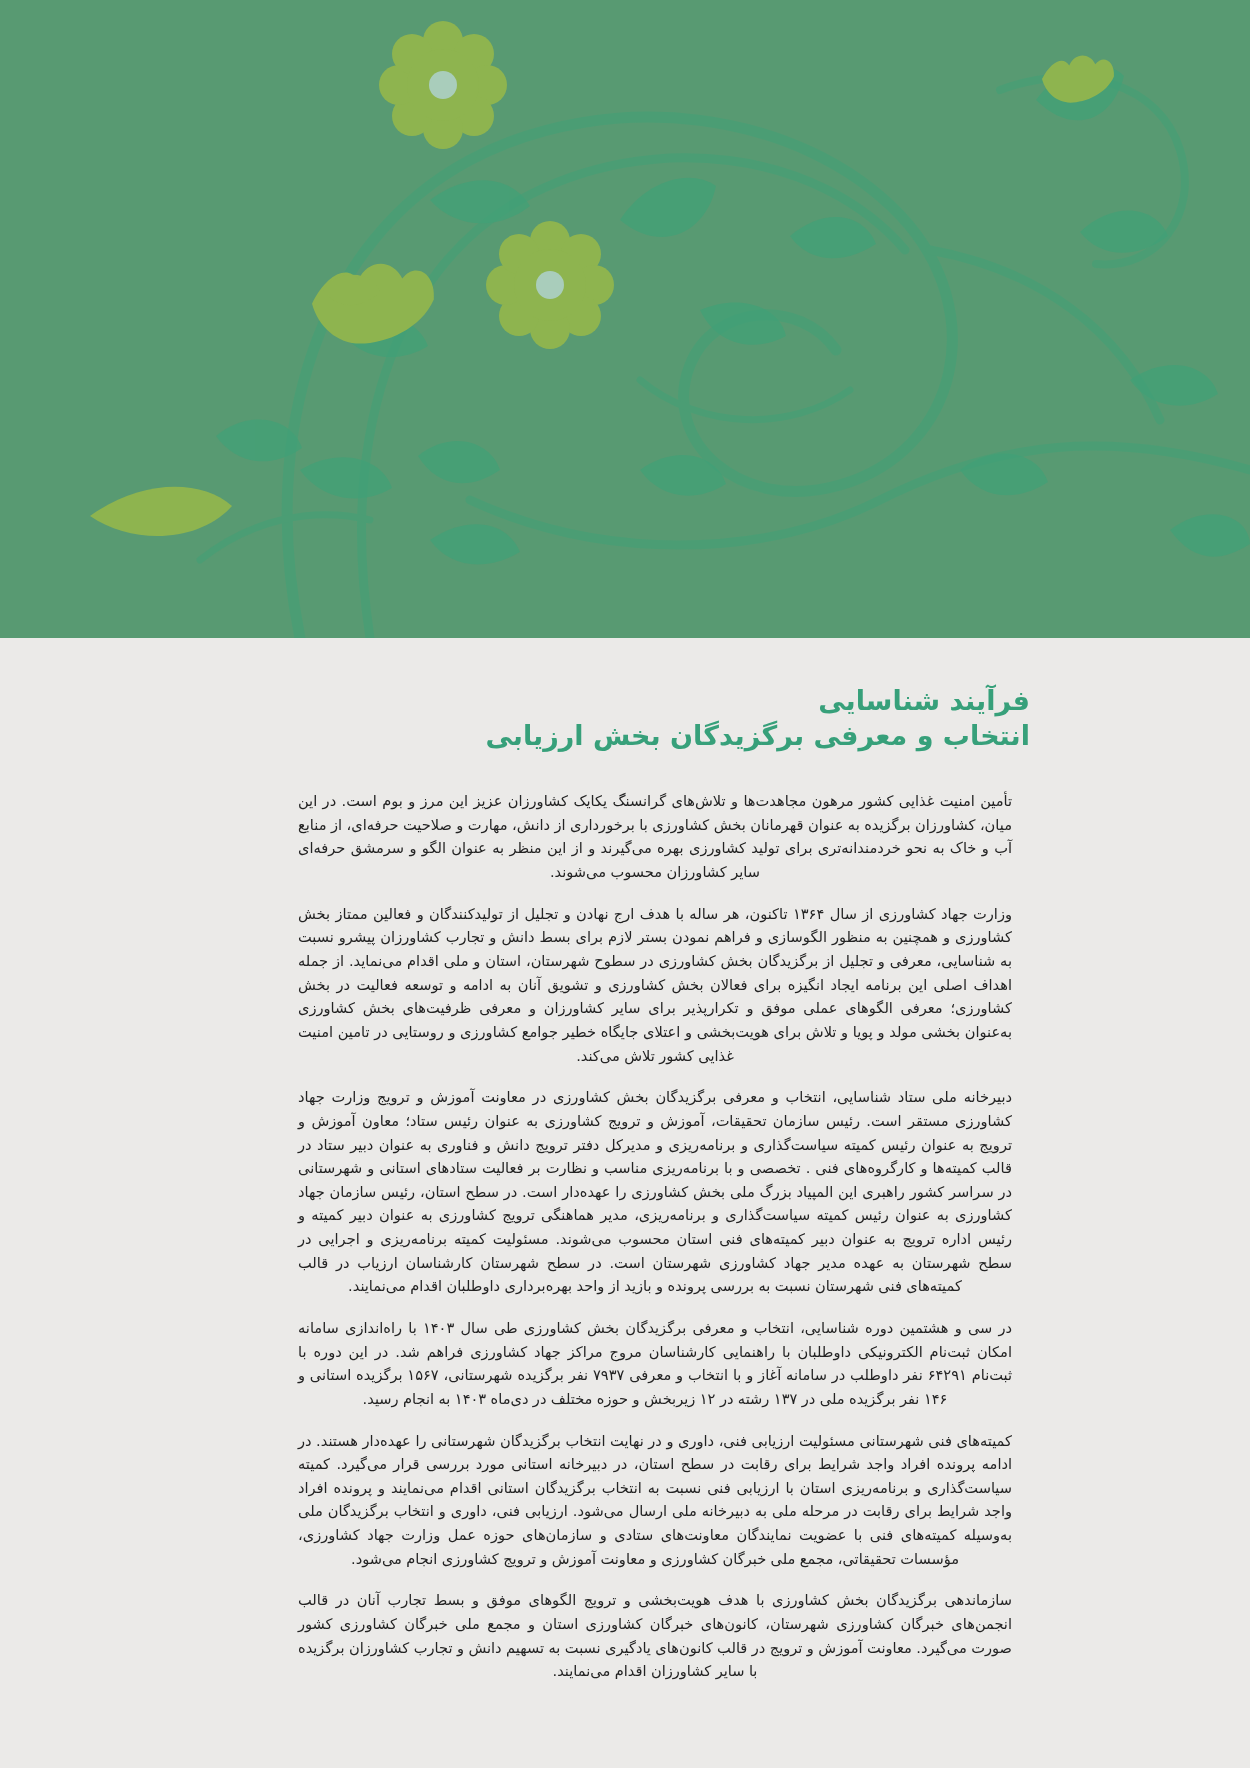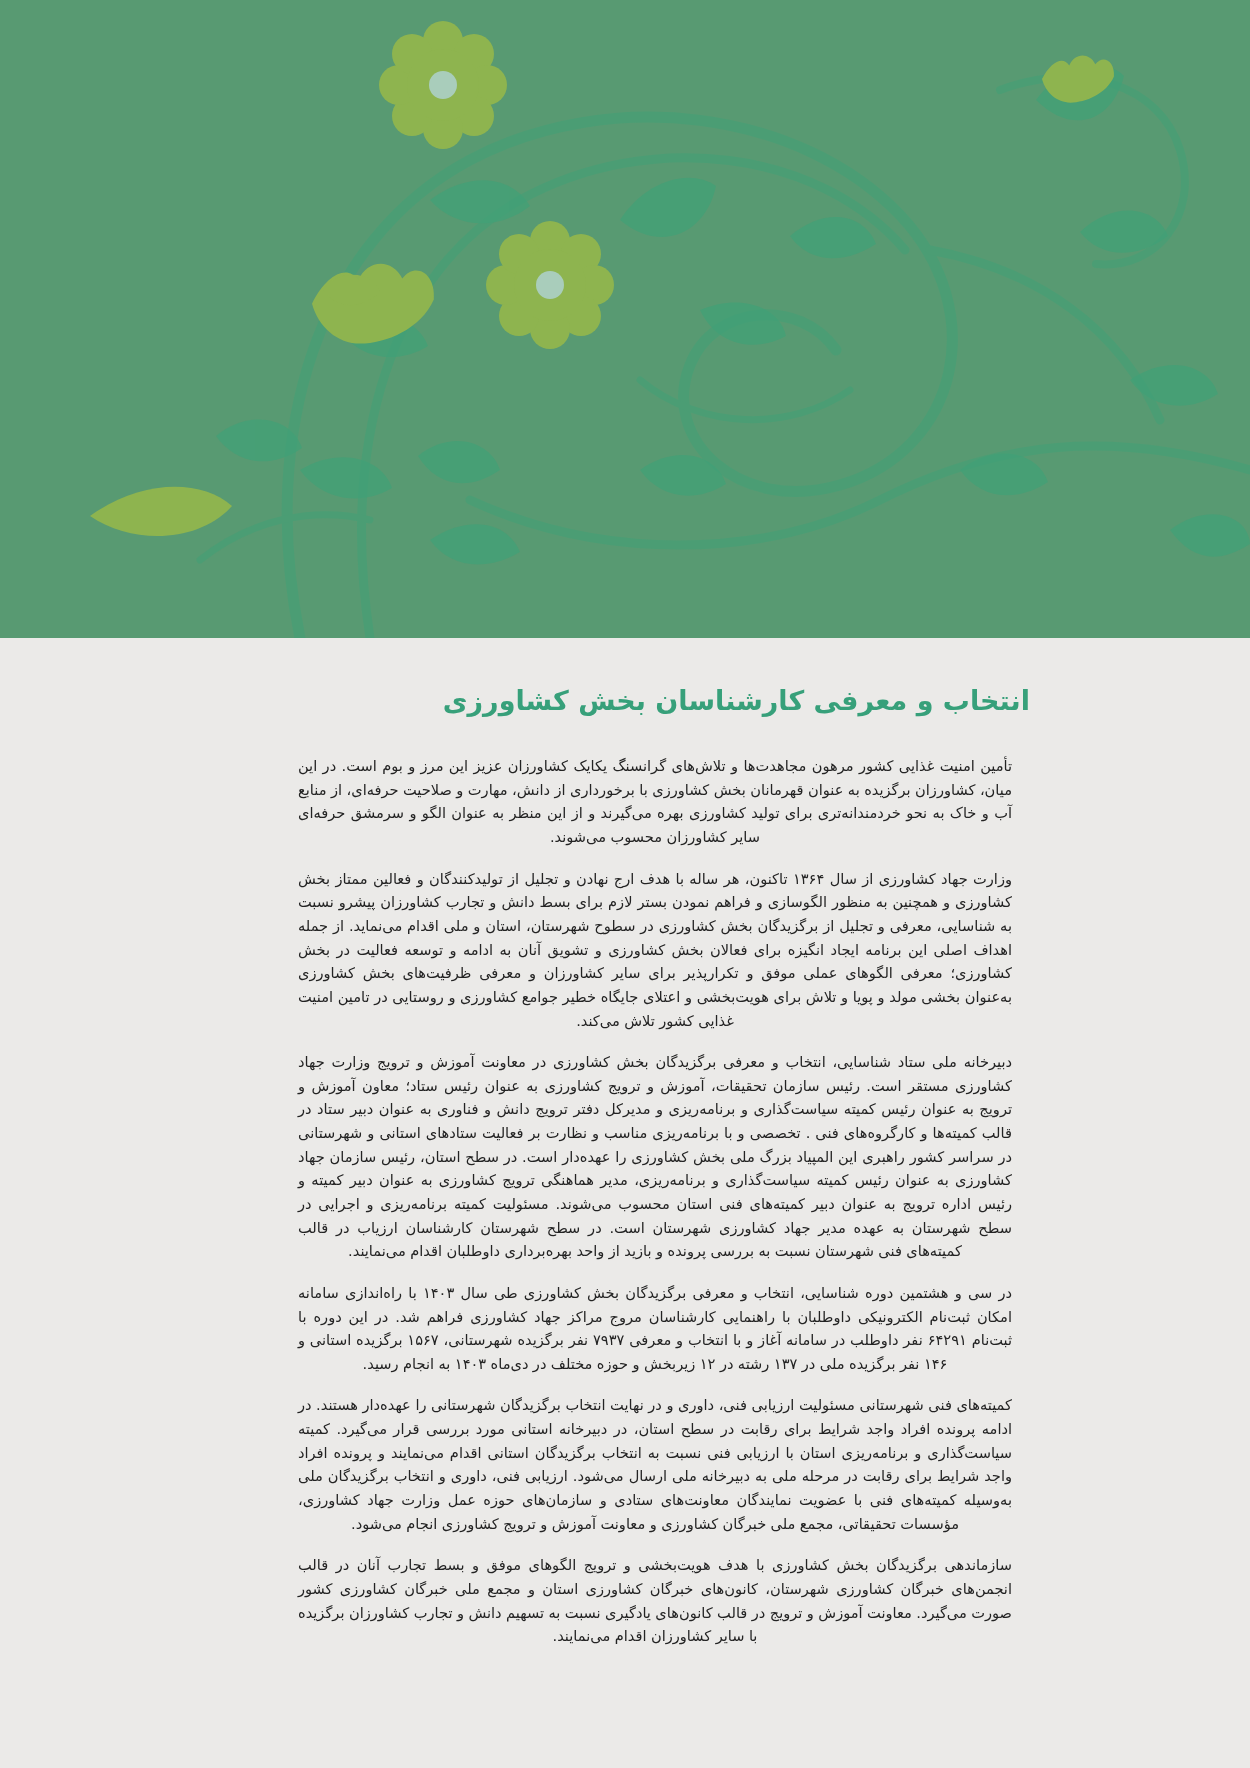--- a/index.html
+++ b/index.html
@@ -175,21 +175,22 @@
 
     <g class="leaf-light" opacity="0.95">
       <path d="M 322 288 C 344 268 372 272 380 292 C 358 312 334 308 322 288 Z"></path>
     </g>
   </svg>
 </div>
 
 <main id="content-column">
 
   <h1 id="page-title">
-    <span class="title-line-2">انتخاب و معرفی کارشناسان بخش کشاورزی</span>
+    <span class="title-line-1">فرآیند شناسایی</span>
+    <span class="title-line-2">انتخاب و معرفی برگزیدگان بخش ارزیابی</span>
   </h1>
 
   <div id="body-copy">
     <p class="body-paragraph">تأمین امنیت غذایی کشور مرهون مجاهدت‌ها و تلاش‌های گرانسنگ یکایک کشاورزان عزیز این مرز و بوم است. در این میان، کشاورزان برگزیده به عنوان قهرمانان بخش کشاورزی با برخورداری از دانش، مهارت و صلاحیت حرفه‌ای، از منابع آب و خاک به نحو خردمندانه‌تری برای تولید کشاورزی بهره می‌گیرند و از این منظر به عنوان الگو و سرمشق حرفه‌ای سایر کشاورزان محسوب می‌شوند.</p>
     <p class="body-paragraph">وزارت جهاد کشاورزی از سال ۱۳۶۴ تاکنون، هر ساله با هدف ارج نهادن و تجلیل از تولیدکنندگان و فعالین ممتاز بخش کشاورزی و همچنین به منظور الگوسازی و فراهم نمودن بستر لازم برای بسط دانش و تجارب کشاورزان پیشرو نسبت به شناسایی، معرفی و تجلیل از برگزیدگان بخش کشاورزی در سطوح شهرستان، استان و ملی اقدام می‌نماید. از جمله اهداف اصلی این برنامه ایجاد انگیزه برای فعالان بخش کشاورزی و تشویق آنان به ادامه و توسعه فعالیت در بخش کشاورزی؛ معرفی الگوهای عملی موفق و تکرارپذیر برای سایر کشاورزان و معرفی ظرفیت‌های بخش کشاورزی به‌عنوان بخشی مولد و پویا و تلاش برای هویت‌بخشی و اعتلای جایگاه خطیر جوامع کشاورزی و روستایی در تامین امنیت غذایی کشور تلاش می‌کند.</p>
     <p class="body-paragraph">دبیرخانه ملی ستاد شناسایی، انتخاب و معرفی برگزیدگان بخش کشاورزی در معاونت آموزش و ترویج وزارت جهاد کشاورزی مستقر است. رئیس سازمان تحقیقات، آموزش و ترویج کشاورزی به عنوان رئیس ستاد؛ معاون آموزش و ترویج به عنوان رئیس کمیته سیاست‌گذاری و برنامه‌ریزی و مدیرکل دفتر ترویج دانش و فناوری به عنوان دبیر ستاد در قالب کمیته‌ها و کارگروه‌های فنی . تخصصی و با برنامه‌ریزی مناسب و نظارت بر فعالیت ستادهای استانی و شهرستانی در سراسر کشور راهبری این المپیاد بزرگ ملی بخش کشاورزی را عهده‌دار است. در سطح استان، رئیس سازمان جهاد کشاورزی به عنوان رئیس کمیته سیاست‌گذاری و برنامه‌ریزی، مدیر هماهنگی ترویج کشاورزی به عنوان دبیر کمیته و رئیس اداره ترویج به عنوان دبیر کمیته‌های فنی استان محسوب می‌شوند. مسئولیت کمیته برنامه‌ریزی و اجرایی در سطح شهرستان به عهده مدیر جهاد کشاورزی شهرستان است. در سطح شهرستان کارشناسان ارزیاب در قالب کمیته‌های فنی شهرستان نسبت به بررسی پرونده و بازید از واحد بهره‌برداری داوطلبان اقدام می‌نمایند.</p>
     <p class="body-paragraph">در سی و هشتمین دوره شناسایی، انتخاب و معرفی برگزیدگان بخش کشاورزی طی سال ۱۴۰۳ با راه‌اندازی سامانه امکان ثبت‌نام الکترونیکی داوطلبان با راهنمایی کارشناسان مروج مراکز جهاد کشاورزی فراهم شد. در این دوره با ثبت‌نام ۶۴۲۹۱ نفر داوطلب در سامانه آغاز و با انتخاب و معرفی ۷۹۳۷ نفر برگزیده شهرستانی، ۱۵۶۷ برگزیده استانی و ۱۴۶ نفر برگزیده ملی در ۱۳۷ رشته در ۱۲ زیربخش و حوزه مختلف در دی‌ماه ۱۴۰۳ به انجام رسید.</p>
     <p class="body-paragraph">کمیته‌های فنی شهرستانی مسئولیت ارزیابی فنی، داوری و در نهایت انتخاب برگزیدگان شهرستانی را عهده‌دار هستند. در ادامه پرونده افراد واجد شرایط برای رقابت در سطح استان، در دبیرخانه استانی مورد بررسی قرار می‌گیرد. کمیته سیاست‌گذاری و برنامه‌ریزی استان با ارزیابی فنی نسبت به انتخاب برگزیدگان استانی اقدام می‌نمایند و پرونده افراد واجد شرایط برای رقابت در مرحله ملی به دبیرخانه ملی ارسال می‌شود. ارزیابی فنی، داوری و انتخاب برگزیدگان ملی به‌وسیله کمیته‌های فنی با عضویت نمایندگان معاونت‌های ستادی و سازمان‌های حوزه عمل وزارت جهاد کشاورزی، مؤسسات تحقیقاتی، مجمع ملی خبرگان کشاورزی و معاونت آموزش و ترویج کشاورزی انجام می‌شود.</p>
     <p class="body-paragraph">سازماندهی برگزیدگان بخش کشاورزی با هدف هویت‌بخشی و ترویج الگوهای موفق و بسط تجارب آنان در قالب انجمن‌های خبرگان کشاورزی شهرستان، کانون‌های خبرگان کشاورزی استان و مجمع ملی خبرگان کشاورزی کشور صورت می‌گیرد. معاونت آموزش و ترویج در قالب کانون‌های یادگیری نسبت به تسهیم دانش و تجارب کشاورزان برگزیده با سایر کشاورزان اقدام می‌نمایند.</p>
   </div>

